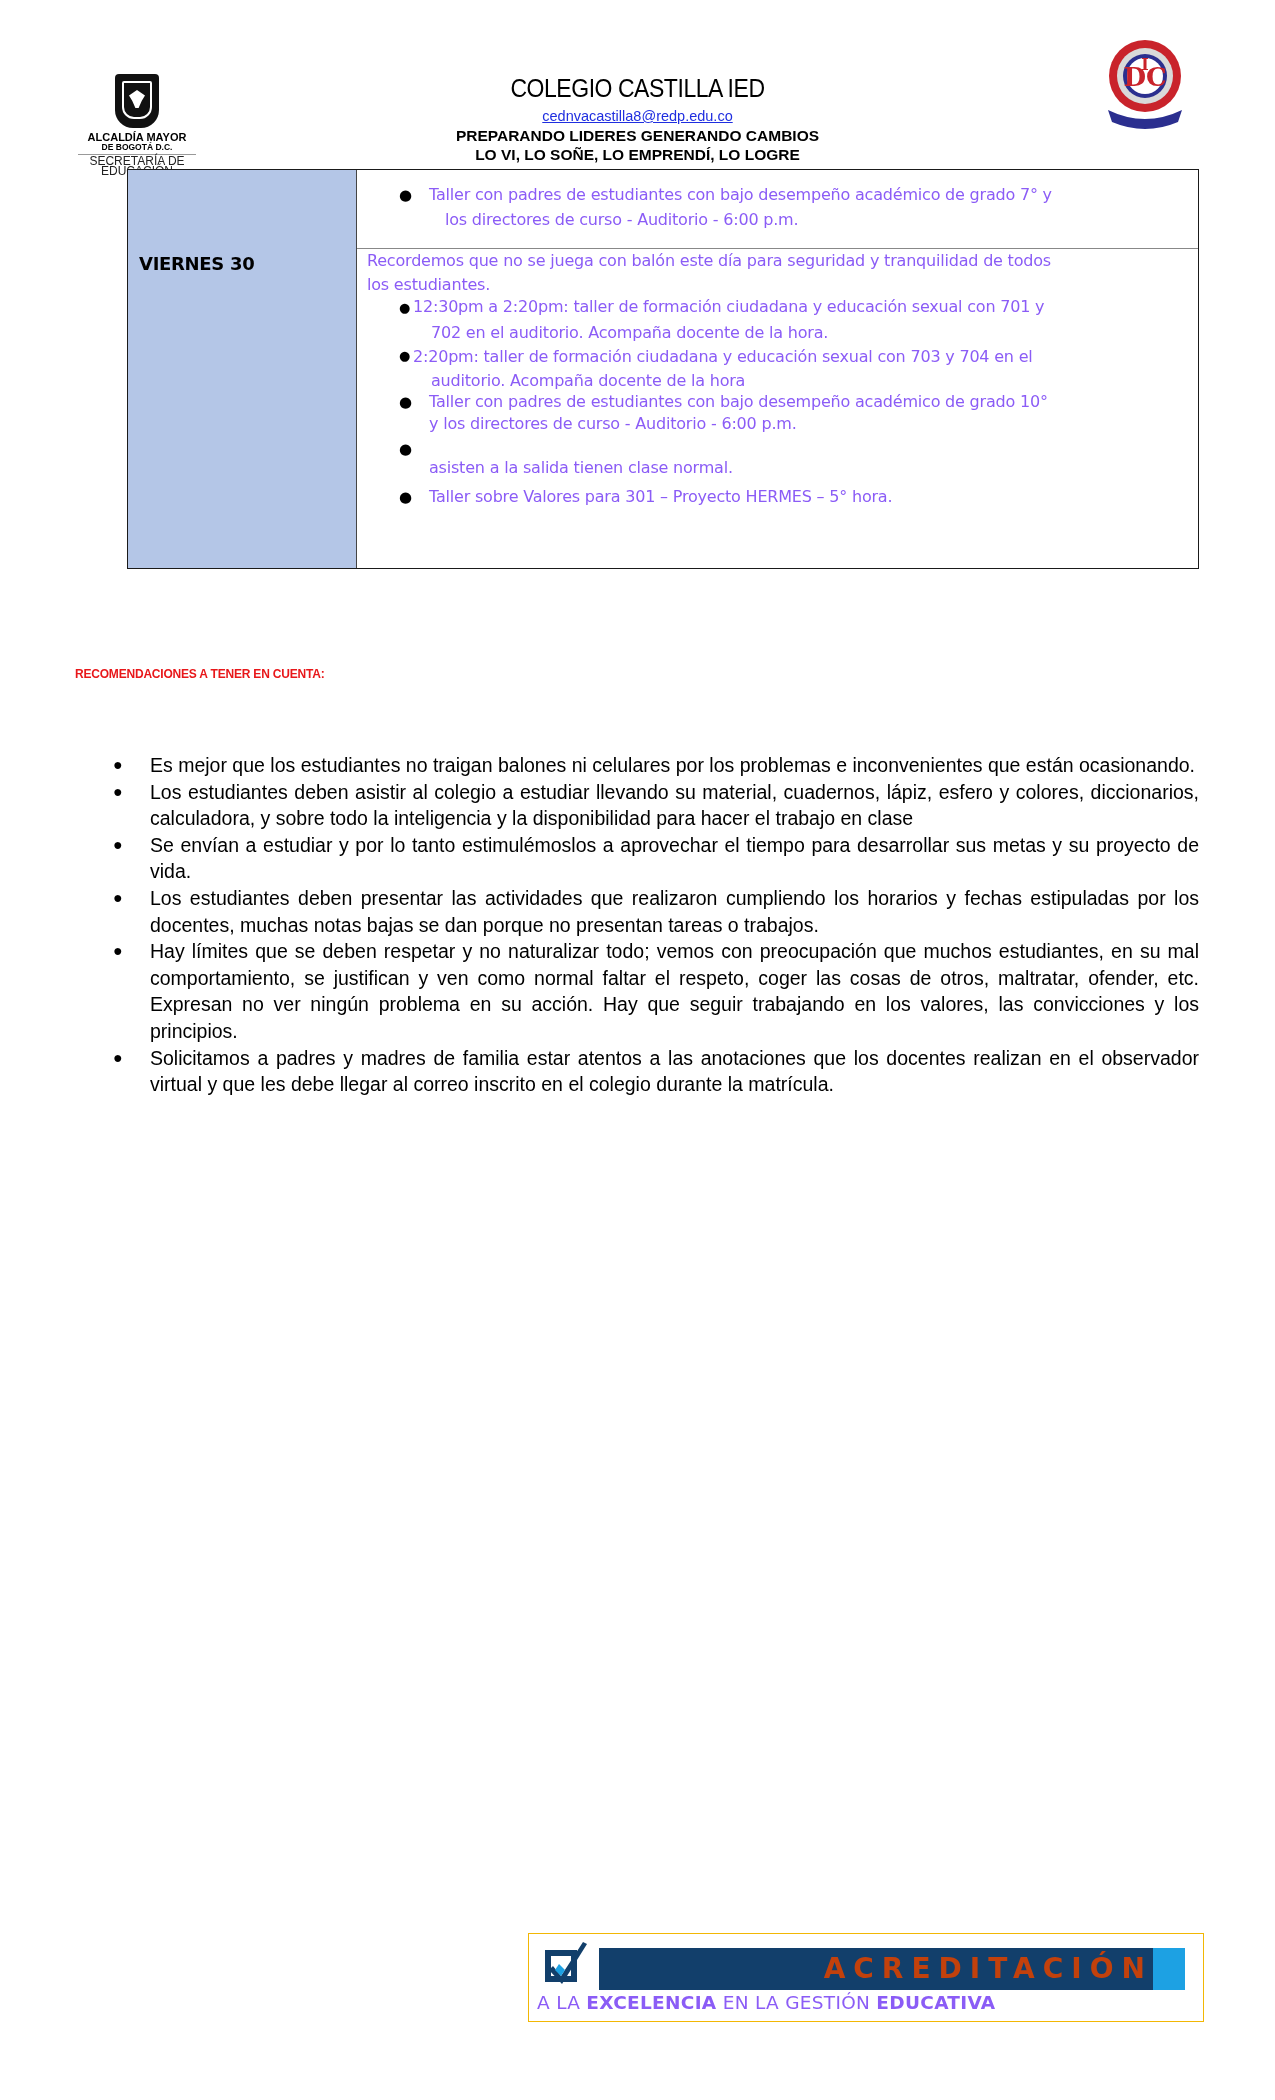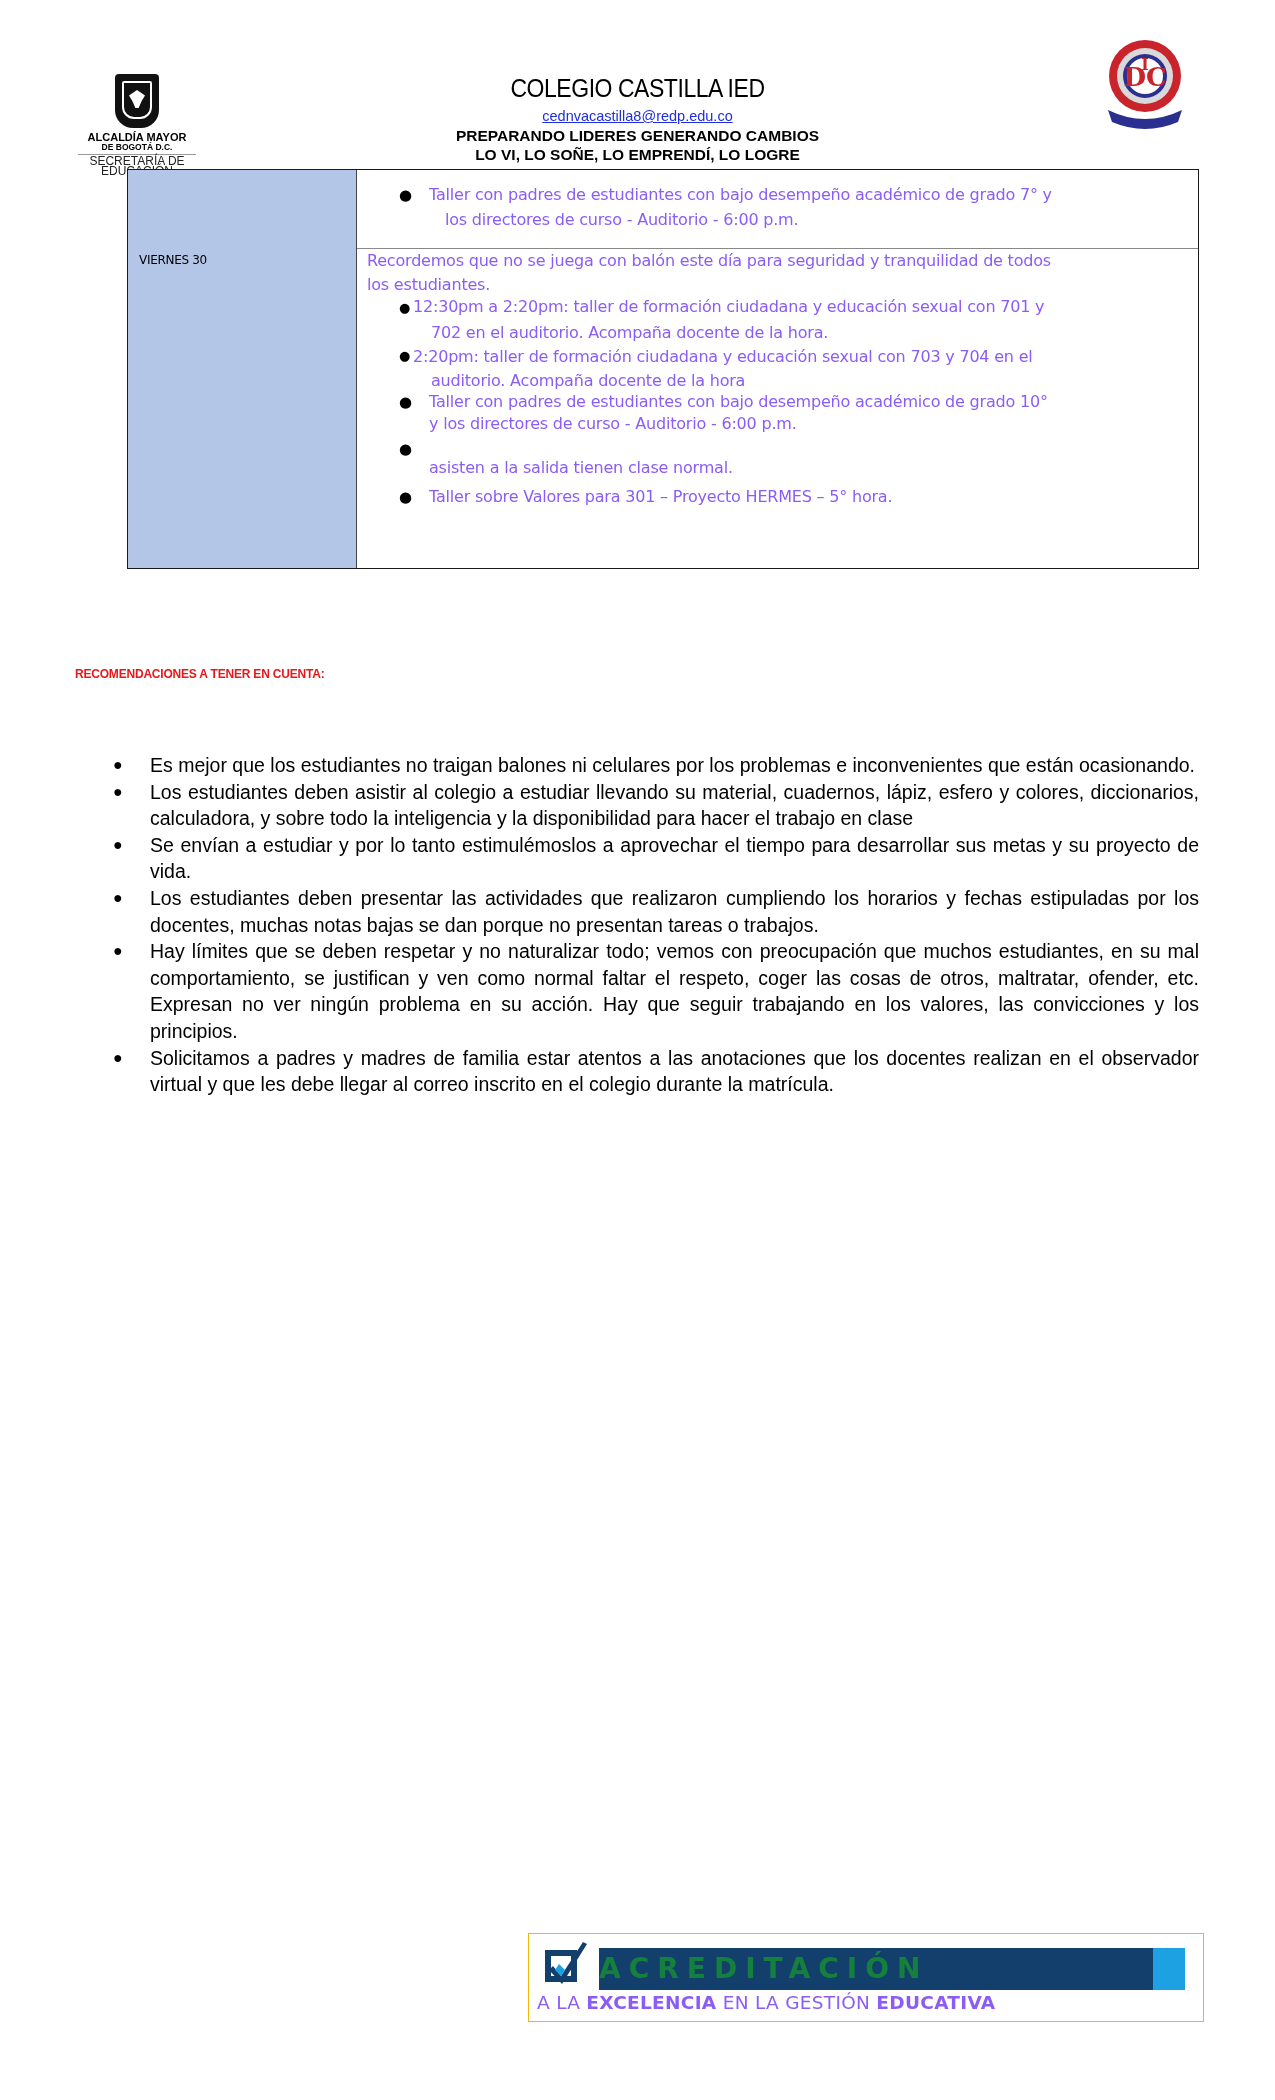--- a/index.html
+++ b/index.html
@@ -23,37 +23,37 @@
 
   #logo-right { left:1102px; top:36px; width:86px; height:100px; }
 
   
   #schedule { left:127px; top:169px; width:1072px; height:400px; border:1.5px solid #1a1a1a; box-sizing:border-box; font-family:"DejaVu Sans", sans-serif; }
   .row { position:absolute; left:0; right:0; }
   .daycell { position:absolute; left:0; top:0; bottom:0; width:229px; background:#b4c6e7; border-right:1.5px solid #444; box-sizing:border-box; }
   .contcell { position:absolute; left:229px; right:0; top:0; bottom:0; }
   #row1 { top:0; height:78px; border-bottom:1.5px solid #888; }
   #row2 { top:78px; bottom:0; }
-  .dayname { position:absolute; left:11px; top:5px; font-weight:normal; font-size:12px; letter-spacing:-0.3px; }
+  .dayname { position:absolute; left:11px; top:5px; font-weight:bold; font-size:18px; letter-spacing:-0.3px; }
   .ct { position:absolute; font-size:16px; letter-spacing:-0.2px; white-space:nowrap; color:#8b5cf6; }
   .bul { position:absolute; font-size:15px; }
 
   
   #rec-heading { left:75px; top:667px; font-family:"Liberation Sans", sans-serif; font-weight:bold; font-size:12px; color:#e8171a; letter-spacing:-0.2px; }
   #rec-list { left:110px; top:752px; width:1100px; font-family:"Liberation Sans", sans-serif; font-size:19.5px; line-height:26.6px; }
   .rli { position:relative; padding-left:40px; width:1049px; text-align:justify; }
   .rli .dot { position:absolute; left:3px; top:0; font-size:16px; }
   .rli .txt { display:block; text-align:justify; }
 
   
   #banner { left:528px; top:1933px; width:676px; height:89px; border:1.5px solid #f2b705; box-sizing:border-box; background:#fff; }
   #banner .check { position:absolute; left:14px; top:6px; width:46px; height:46px; }
   #banner .bar { position:absolute; left:70px; top:14px; width:554px; height:42px; background:#123f6b; }
   #banner .bar-accent { position:absolute; left:624px; top:14px; width:32px; height:42px; background:#1da1e3; }
-  #banner .title { position:absolute; left:70px; top:14px; width:554px; height:42px; line-height:42px; text-align:left; color:#15803d; font-family:"DejaVu Sans", sans-serif; font-weight:bold; font-size:28px; letter-spacing:8px; }
+  #banner .title { position:absolute; left:70px; top:14px; width:554px; height:42px; line-height:42px; text-align:right; color:#c2410c; font-family:"DejaVu Sans", sans-serif; font-weight:bold; font-size:28px; letter-spacing:8px; }
   #banner .sub { position:absolute; left:8px; top:58px; width:660px; font-family:"DejaVu Sans", sans-serif; font-size:18.5px; color:#8b5cf6; letter-spacing:0.3px; white-space:nowrap; }
   #banner .sub b { font-weight:bold; }
 </style>
 </head>
 <body>
 
 <div id="logo-left" class="abs">
   <div class="shield">
       <div class="eagle"></div>
     </div>

